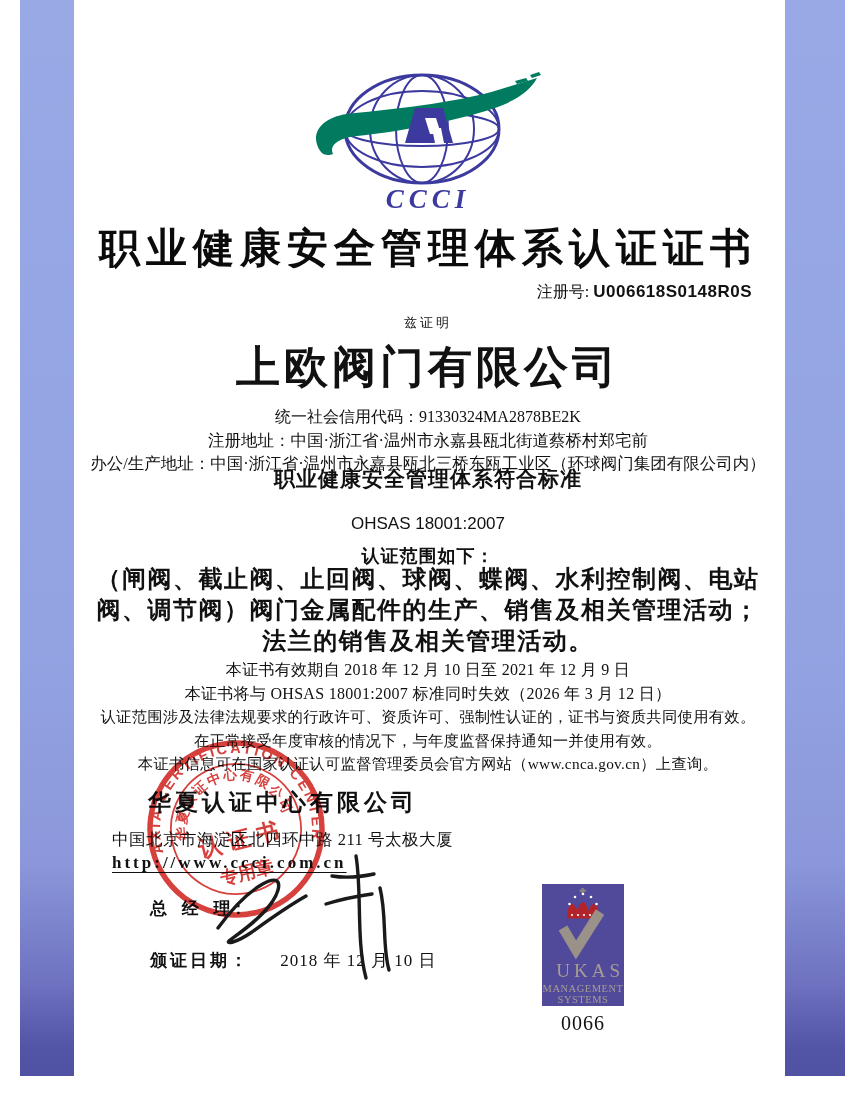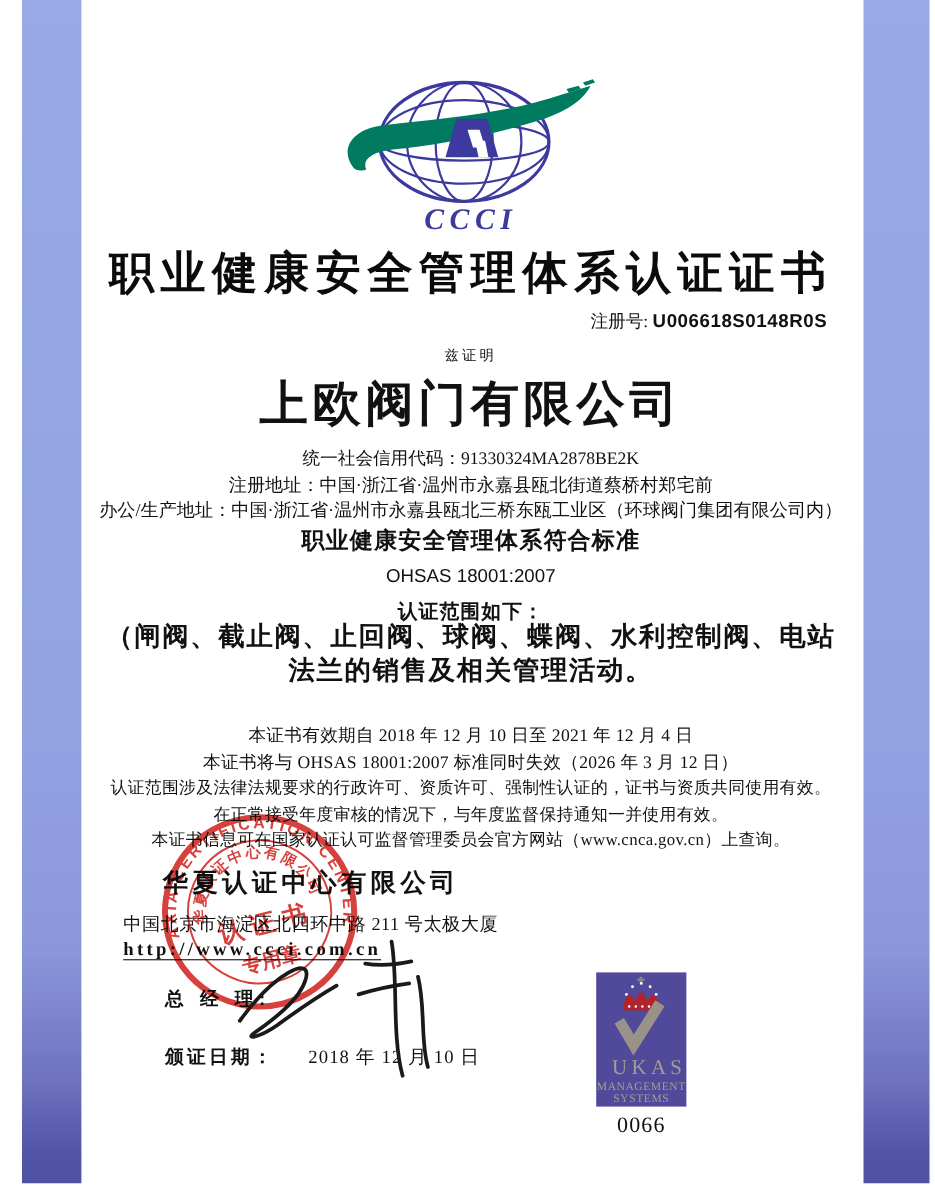--- a/index.html
+++ b/index.html
@@ -17,21 +17,21 @@
         letter-spacing:5px;font-family:"Liberation Serif",serif;}
   #cert-title{top:221px;font-size:41px;font-weight:bold;letter-spacing:6px;color:#0b0b0b;
         font-family:"DejaVu Serif","Liberation Serif",serif;}
   #reg-line{position:absolute;left:0;top:282px;width:752px;text-align:right;font-size:16px;}
   #reg-number{font-family:"Liberation Sans",sans-serif;font-weight:bold;font-size:17px;letter-spacing:.5px;}
   #certify-line{top:314px;font-size:13px;letter-spacing:3px;font-family:Liberation Mono, monospace;}
   #company-name{top:338px;font-size:44px;font-weight:bold;letter-spacing:4px;}
   #credit-code{top:407px;font-size:16px;}
   #addr-registered{top:430px;font-size:16.5px;}
   #addr-office{top:453px;font-size:16.5px;}
-  #standard-heading{top:477px;font-size:21px;font-weight:bold;font-family:"Liberation Sans",sans-serif;letter-spacing:1px;}
+  #standard-heading{top:465px;font-size:21px;font-weight:bold;font-family:"Liberation Sans",sans-serif;letter-spacing:1px;}
   #standard-code{top:514px;font-size:17px;font-family:"Liberation Sans",sans-serif;}
   #scope-heading{top:544px;font-size:18px;font-weight:bold;font-family:"Liberation Sans",sans-serif;letter-spacing:1px;}
   #scope-block{top:563px;font-family:"Liberation Sans",sans-serif;font-weight:bold;font-size:24px;
         line-height:31px;letter-spacing:1.5px;}
   #validity-block{top:658px;line-height:23.5px;letter-spacing:.3px;}
   .validity-line{font-size:16px;}
   .validity-line.small{font-size:15.3px;}
   #issuer-name{position:absolute;left:148px;top:787px;font-family:"Liberation Sans",sans-serif;
         font-weight:bold;font-size:23px;letter-spacing:4px;}
   #issuer-address{position:absolute;left:112px;top:829px;font-size:16.5px;letter-spacing:.5px;}
@@ -97,25 +97,26 @@
   <div id="credit-code" class="centered">统一社会信用代码：91330324MA2878BE2K</div>
   <div id="addr-registered" class="centered">注册地址：中国·浙江省·温州市永嘉县瓯北街道蔡桥村郑宅前</div>
   <div id="addr-office" class="centered">办公/生产地址：中国·浙江省·温州市永嘉县瓯北三桥东瓯工业区（环球阀门集团有限公司内）</div>
 
   <div id="standard-heading" class="centered">职业健康安全管理体系符合标准</div>
   <div id="standard-code" class="centered">OHSAS 18001:2007</div>
 
   <div id="scope-heading" class="centered">认证范围如下：</div>
   <div id="scope-block" class="centered">
     <div class="scope-line">（闸阀、截止阀、止回阀、球阀、蝶阀、水利控制阀、电站</div>
+    <div class="scope-line">阀、调节阀）阀门金属配件的生产、销售及相关管理活动；</div>
     <div class="scope-line">法兰的销售及相关管理活动。</div>
   </div>
 
   <div id="validity-block" class="centered">
-    <div class="validity-line">本证书有效期自 2018 年 12 月 10 日至 2021 年 12 月 4 日</div>
+    <div class="validity-line">本证书有效期自 2018 年 12 月 10 日至 2021 年 12 月 9 日</div>
     <div class="validity-line">本证书将与 OHSAS 18001:2007 标准同时失效（2026 年 3 月 12 日）</div>
     <div class="validity-line small">认证范围涉及法律法规要求的行政许可、资质许可、强制性认证的，证书与资质共同使用有效。</div>
     <div class="validity-line small">在正常接受年度审核的情况下，与年度监督保持通知一并使用有效。</div>
     <div class="validity-line small">本证书信息可在国家认证认可监督管理委员会官方网站（www.cnca.gov.cn）上查询。</div>
   </div>
 
   <div id="issuer-name">华夏认证中心有限公司</div>
   <div id="issuer-address">中国北京市海淀区北四环中路 211 号太极大厦</div>
   <div id="issuer-website">http://www.ccci.com.cn</div>
   <div id="gm-label">总 经 理:</div>

